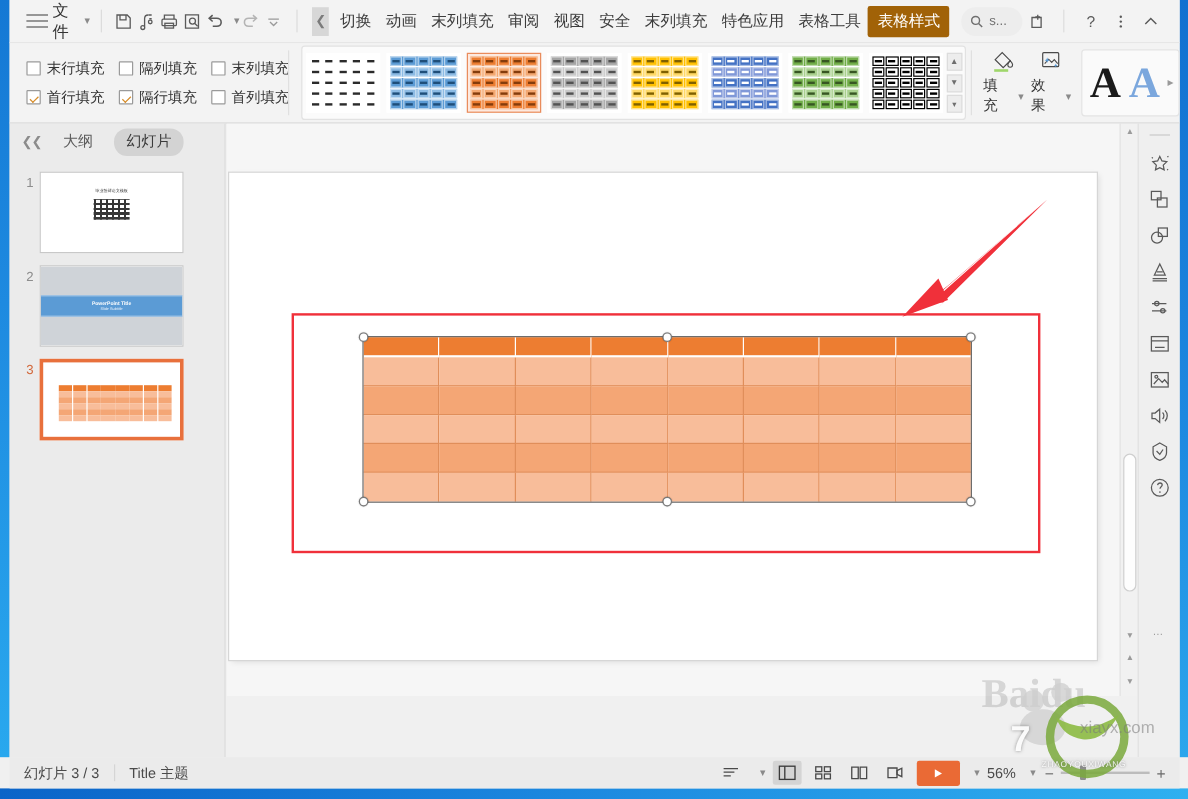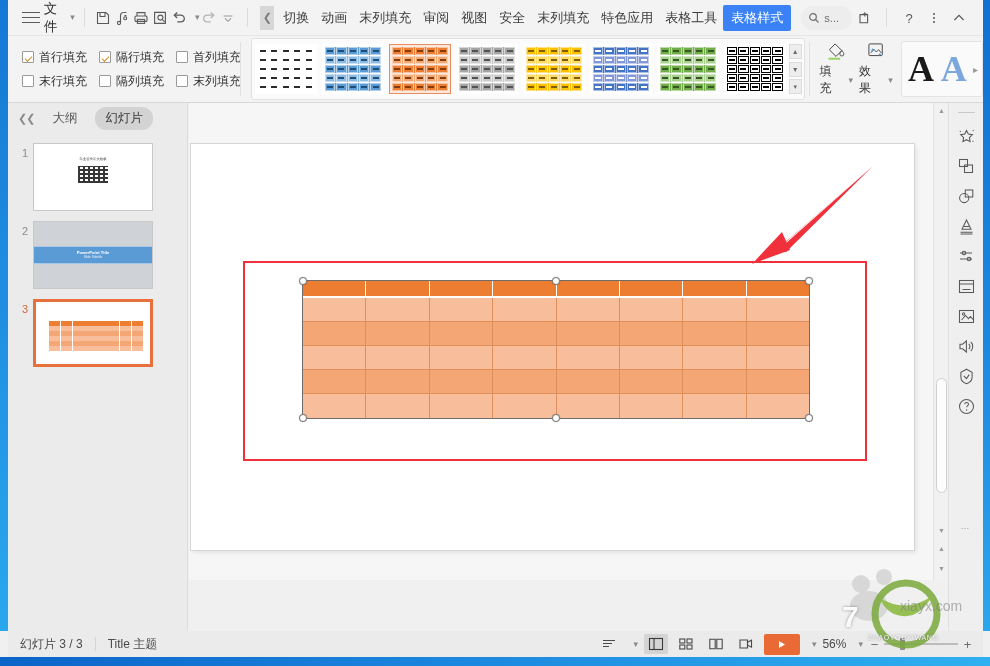--- a/index.html
+++ b/index.html
@@ -67,21 +67,21 @@
   .tab-scroll {
     width: 14px; height: 24px; background: #d7d7d7; color: #7b7b7b;
     display: flex; align-items: center; justify-content: center;
     font-size: 11px; cursor: pointer; margin-right: 3px;
   }
   .tab {
     font-size: 13px; color: #3c3c3c; padding: 4px 6px; cursor: pointer;
     white-space: nowrap; border-radius: 2px;
   }
   .tab.active {
-    background: #3b82f6; color: #fff; padding: 4px 8px;
+    background: #a16207; color: #fff; padding: 4px 8px;
   }
   .search-pill {
     display: flex; align-items: center; height: 24px; width: 62px;
     background: #ededed; border-radius: 12px; margin-left: 10px;
     padding: 0 7px; cursor: text;
   }
   .search-pill .q {
     font-size: 11px; color: #6f6f6f; margin-left: 4px;
   }
   .topbar-right {
@@ -479,44 +479,44 @@
           </svg>
       </div>
     </div>
   </div>
 
   <div class="ribbon">
 
     <div class="chk-group">
       <div class="chk-row">
         <label class="chk">
+          <span class="box"></span>
+          <span>末行填充</span>
+        </label>
+        <label class="chk">
+          <span class="box"></span>
+          <span>隔列填充</span>
+        </label>
+        <label class="chk">
+          <span class="box"></span>
+          <span>末列填充</span>
+        </label>
+      </div>
+      <div class="chk-row">
+        <label class="chk">
           <span class="box on"></span>
           <span>首行填充</span>
         </label>
         <label class="chk">
           <span class="box on"></span>
           <span>隔行填充</span>
         </label>
         <label class="chk">
           <span class="box"></span>
           <span>首列填充</span>
-        </label>
-      </div>
-      <div class="chk-row">
-        <label class="chk">
-          <span class="box"></span>
-          <span>末行填充</span>
-        </label>
-        <label class="chk">
-          <span class="box"></span>
-          <span>隔列填充</span>
-        </label>
-        <label class="chk">
-          <span class="box"></span>
-          <span>末列填充</span>
         </label>
       </div>
     </div>
 
     <div class="rib-sep"></div>
 
     <div class="gallery-wrap">
       <div class="gallery" id="gallery">
           <div class="thumb">
             <div class="tt">
@@ -1586,20 +1586,21 @@
       <div class="zslider">
         <span class="zsign">−</span>
         <div class="ztrack">
           <div class="zknob"></div>
         </div>
         <span class="zsign">+</span>
       </div>
     </div>
   </div>
 
+  <div class="wm-baidu">Baidu</div>
   <svg class="wm-logo" viewBox="0 0 152 96">
     <g opacity="0.75">
       <circle cx="25" cy="16" r="9" fill="#cfcfcf"></circle>
       <circle cx="48" cy="9" r="8" fill="#cfcfcf"></circle>
       <ellipse cx="33" cy="38" rx="19" ry="15" fill="#cfcfcf"></ellipse>
     </g>
     <g opacity="0.85" fill="none" stroke="#7aa93c" stroke-width="7">
       <circle cx="70" cy="46" r="31"></circle>
     </g>
     <path d="M44 30 q26 16 52 -2 q-12 22 -30 20 q-16 -2 -22 -18z" fill="#8cba43" opacity=".9"></path>

